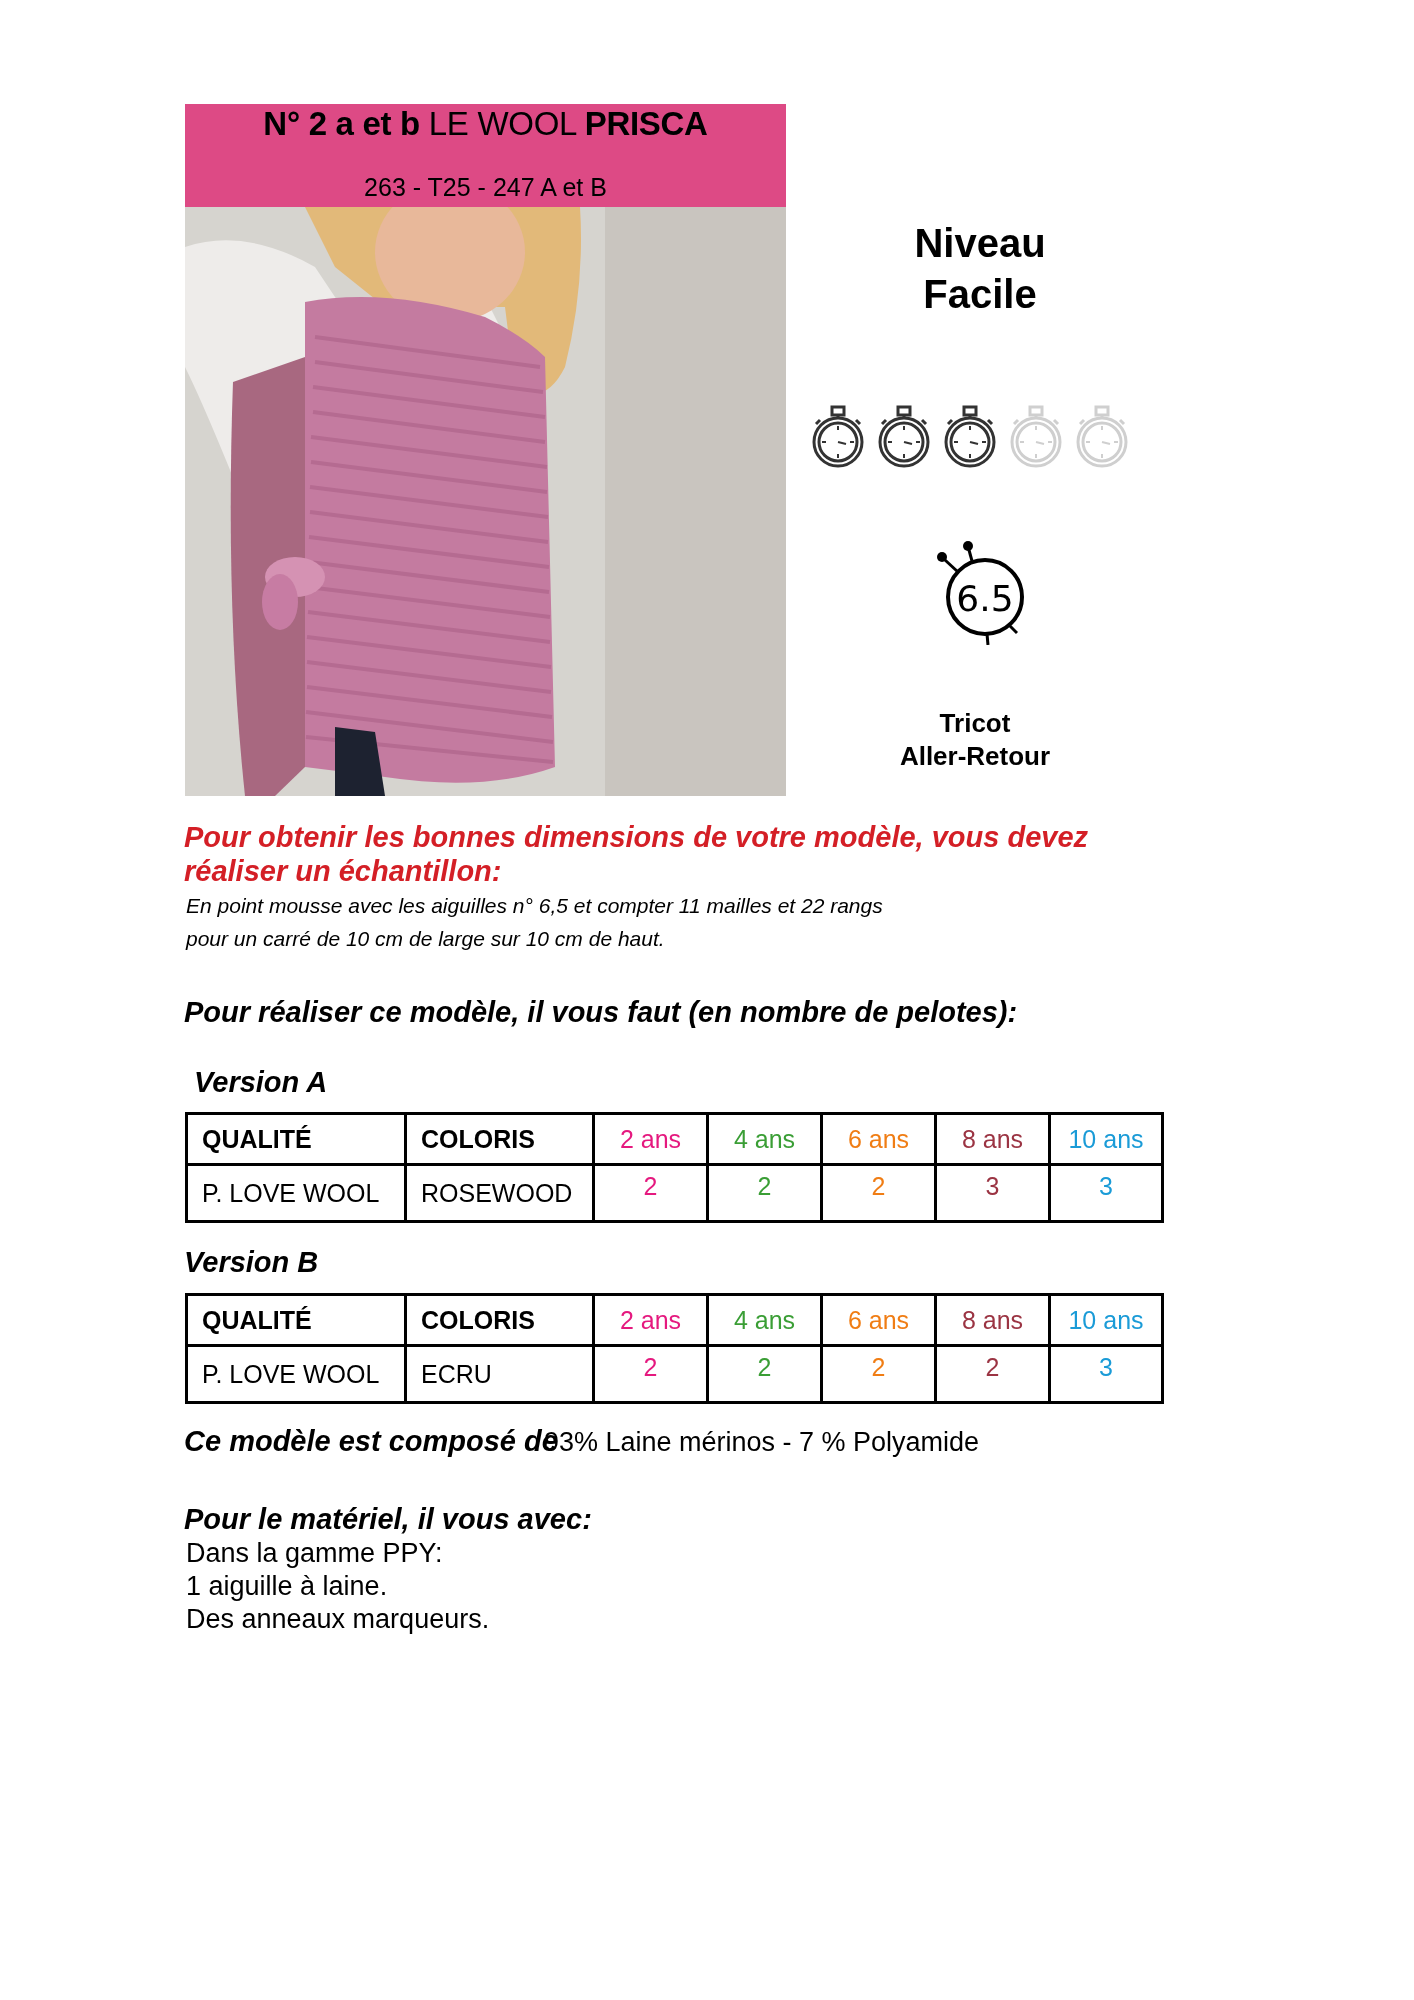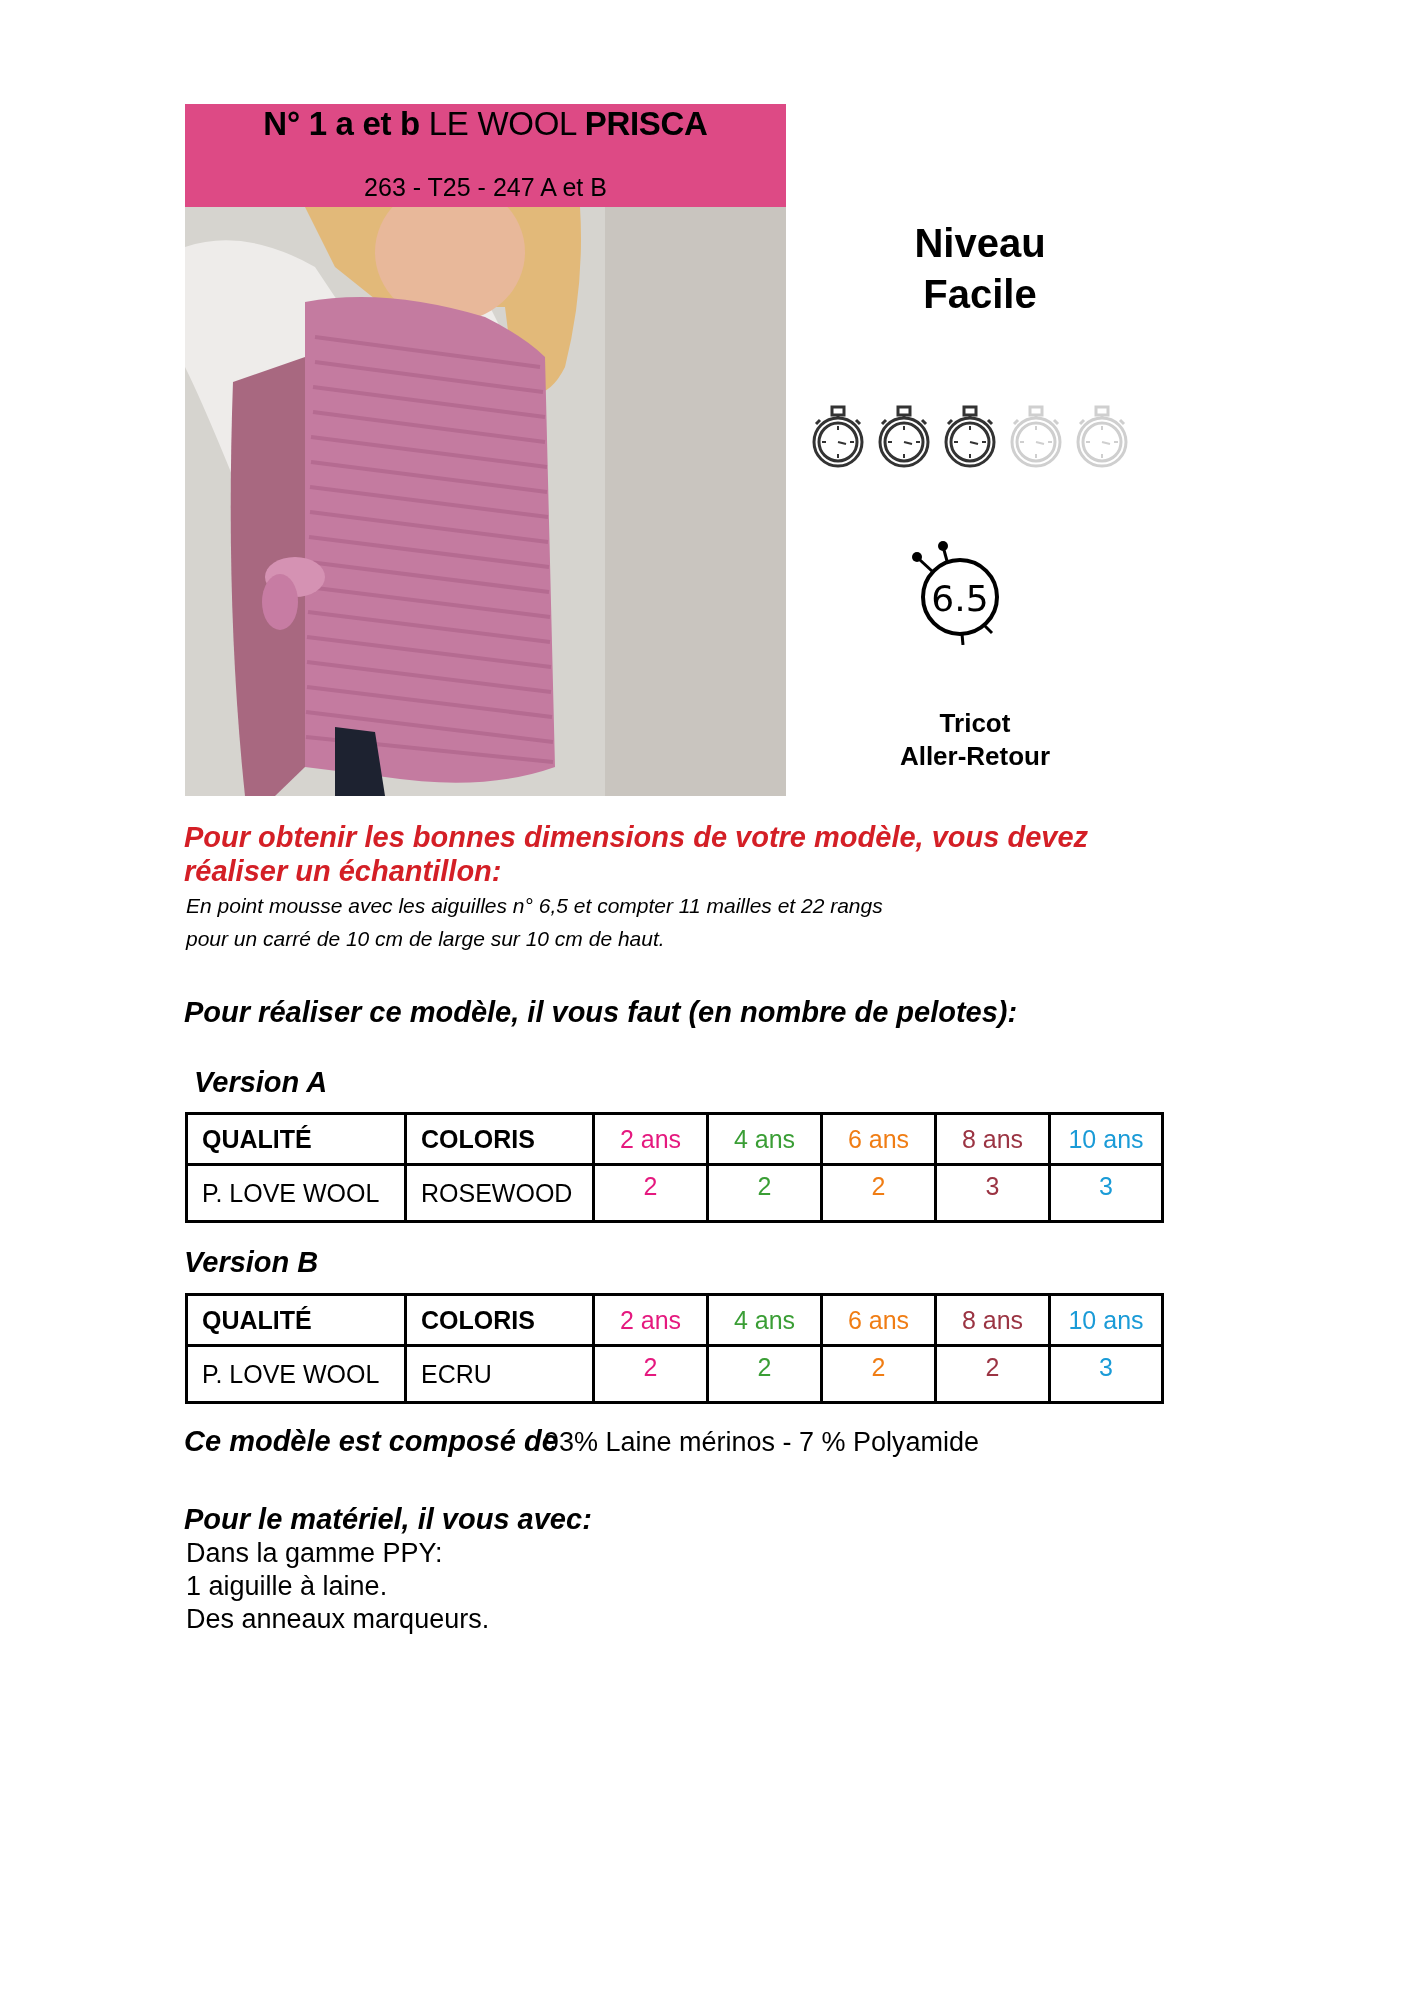--- a/index.html
+++ b/index.html
@@ -18,21 +18,21 @@
 
   
   .photo { left: 185px; top: 207px; width: 601px; height: 589px; overflow: hidden;
            background: linear-gradient(90deg, #d9d8d4 0%, #cfccc6 60%, #c4c0ba 100%); }
 
   
   .level { left: 860px; top: 218px; width: 240px; text-align: center; font-weight: bold;
            font-size: 40px; line-height: 51px; }
   .timers { left: 808px; top: 404px; width: 340px; height: 70px; display: flex; gap: 6px; }
   .timer { width: 60px; height: 66px; }
-  .needle { left: 900px; top: 535px; width: 100px; height: 110px; }
+  .needle { left: 925px; top: 535px; width: 100px; height: 110px; }
   .technique { left: 860px; top: 707px; width: 230px; text-align: center; font-weight: bold;
                font-size: 26px; line-height: 33px; }
 
   
   .red-note { left: 184px; top: 820px; width: 1010px; color: #d41f26; font-weight: bold;
               font-style: italic; font-size: 29px; line-height: 34px; }
   .plain { font-size: 21px; line-height: 33px; font-style: italic; }
   .sample { left: 186px; top: 889px; width: 1020px; }
   .heading-it { font-weight: bold; font-style: italic; font-size: 29px; line-height: 34px; }
   .need-title { left: 184px; top: 995px; }
@@ -55,21 +55,21 @@
   .composition .rest { font-size: 27px; margin-left: -14px; }
   .material-title { left: 184px; top: 1502px; }
   .material-list { left: 186px; top: 1537px; }
   .material-list div { font-size: 27px; line-height: 33px; }
 </style>
 </head>
 <body>
 
 <div class="abs banner">
   <div class="banner-title">
-    <b>N° 1 a et b</b><span class="reg" style="white-space:pre"> LE WOOL </span><b>PRISCA</b>
+    <b>N° 2 a et b</b><span class="reg" style="white-space:pre"> LE WOOL </span><b>PRISCA</b>
   </div>
   <div class="banner-sub">263 - T25 - 247 A et B</div>
 </div>
 
 <div class="abs photo">
   <svg width="601" height="589" viewBox="0 0 601 589">
 
     <rect x="0" y="0" width="601" height="589" fill="#d6d4cf"></rect>
     <rect x="420" y="0" width="181" height="589" fill="#c9c5bf"></rect>
 

